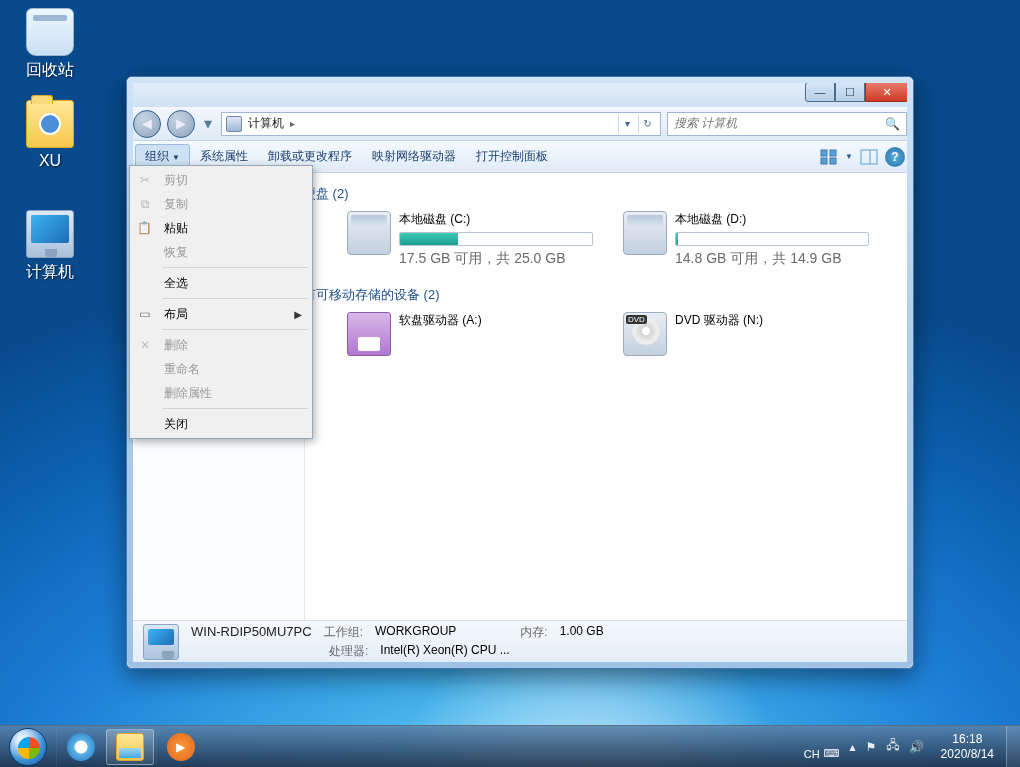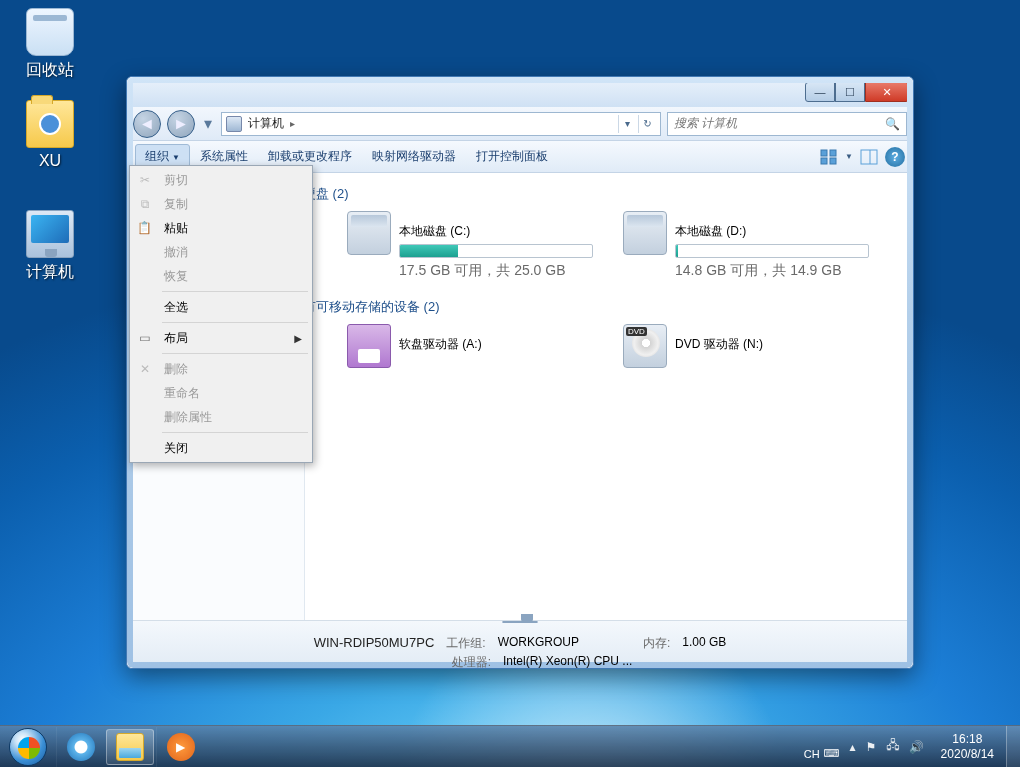--- a/index.html
+++ b/index.html
@@ -88,27 +88,27 @@
 .drive{width:246px;display:flex;gap:8px;cursor:pointer;}
 .dr-ico{width:44px;height:44px;flex-shrink:0;}
 .dr-hdd{background:linear-gradient(#e8eef5,#c3d0de);border:1px solid #9aabbd;border-radius:4px;position:relative;}
 .dr-hdd::before{content:"";position:absolute;left:3px;right:3px;top:3px;height:12px;background:linear-gradient(#b7c8da,#dce6f0);border-radius:2px;}
 .dr-floppy{background:linear-gradient(#d9b8e8,#b078d0);border:1px solid #8a5aac;border-radius:3px;position:relative;}
 .dr-floppy::after{content:"";position:absolute;left:10px;right:10px;bottom:4px;height:14px;background:#fff;border-radius:2px;}
 .dr-dvd{background:linear-gradient(#e8eef5,#c3d0de);border:1px solid #9aabbd;border-radius:4px;position:relative;}
 .dr-dvd::before{content:"";position:absolute;left:8px;top:4px;width:28px;height:28px;border-radius:50%;background:radial-gradient(circle,#fff 20%,#d4d4d4 22%,#f0f0f0 60%,#ccc);}
 .dr-dvd::after{content:"DVD";position:absolute;left:2px;top:2px;font-size:8px;background:#333;color:#fff;padding:0 2px;border-radius:2px;}
 .dr-info{flex:1;}
-.dr-name{font-size:12px;margin-bottom:4px;margin-top:12px;}
+.dr-name{font-size:12px;margin-bottom:4px;}
 .dr-bar{height:14px;border:1px solid #b8c4d0;border-radius:2px;background:#fff;overflow:hidden;margin-bottom:4px;}
 .dr-fill{height:100%;background:linear-gradient(#3fc8b8,#1ca090);}
 .dr-txt{color:#6a6a6a;font-size:14px;}
 
 
-.details{position:absolute;left:6px;right:6px;bottom:6px;height:42px;background:linear-gradient(#f4f8fc,#e4edf6);border-top:1px solid #d4dee8;display:flex;align-items:center;padding:0 10px;gap:12px;font-size:12px;flex-direction:column;}
+.details{position:absolute;left:6px;right:6px;bottom:6px;height:42px;background:linear-gradient(#f4f8fc,#e4edf6);border-top:1px solid #d4dee8;display:flex;align-items:center;padding:0 10px;gap:12px;font-size:12px;}
 .det-ico{width:36px;height:36px;}
 .det-txt{display:flex;flex-direction:column;gap:2px;}
 .det-row{display:flex;gap:12px;}
 .det-lbl{color:#6a6a6a;}
 .det-main{font-size:13px;color:#222;}
 
 
 .taskbar{position:absolute;left:0;right:0;bottom:0;height:42px;background:linear-gradient(rgba(90,130,170,.85),rgba(30,50,75,.9));display:flex;align-items:center;padding:0 0 0 0;border-top:1px solid rgba(255,255,255,.25);}
 .start{width:56px;height:42px;display:flex;align-items:center;justify-content:center;cursor:pointer;}
 .orb{width:38px;height:38px;border-radius:50%;background:radial-gradient(circle at 35% 30%,#fff,#cce4f7 20%,#3a8fd6 60%,#1a5a9c);border:1px solid #0d3a66;position:relative;}
@@ -284,24 +284,20 @@
     <div class="mi dis">
         <span class="mic">⧉</span>
         <span>复制</span>
       </div>
     <div class="mi">
         <span class="mic">📋</span>
         <span>粘贴</span>
       </div>
     <div class="mi dis">
         <span class="mic"></span>
-        <span>撤消</span>
-      </div>
-    <div class="mi dis">
-        <span class="mic"></span>
         <span>恢复</span>
       </div>
     <div class="msep"></div>
     <div class="mi">
         <span class="mic"></span>
         <span>全选</span>
       </div>
     <div class="msep"></div>
     <div class="mi">
         <span class="mic">▭</span>

